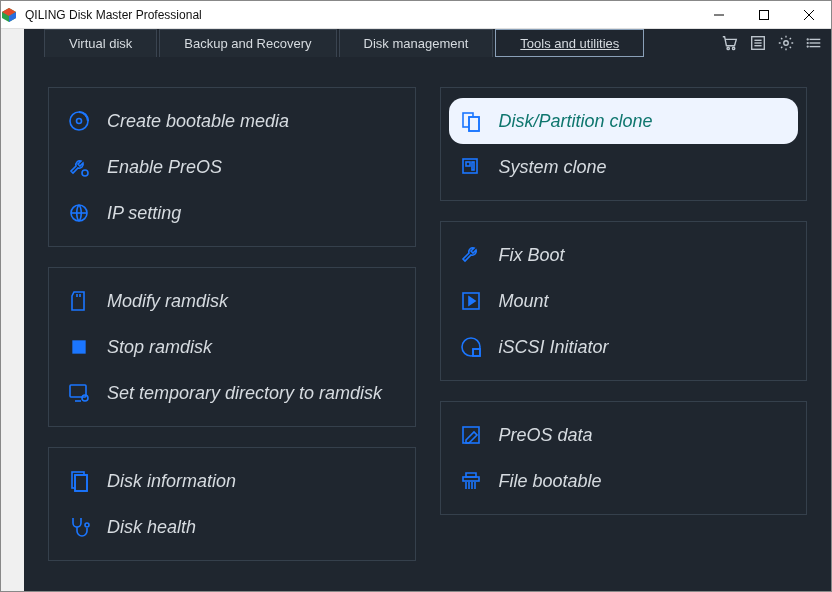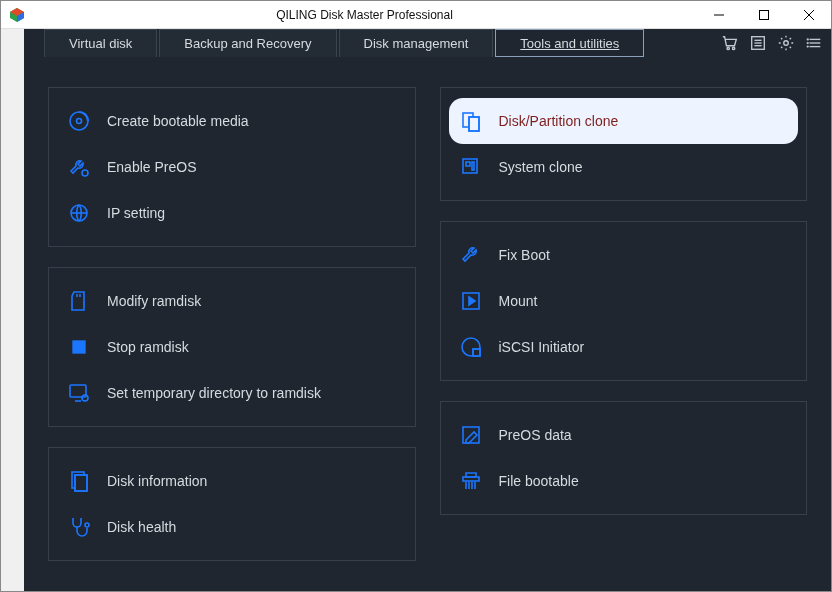--- a/index.html
+++ b/index.html
@@ -16,23 +16,22 @@
   border: 1px solid #888;
   display: flex;
   flex-direction: column;
   background: #f0f0f0;
 }
 .titlebar {
   height: 30px;
   background: #fff;
   display: flex;
   align-items: center;
-  padding-left: 8px;
+  padding-left: 0;
   border-bottom: 1px solid #e0e0e0;
-  text-align: center;
 }
 .titlebar .logo {
   width: 16px; height: 16px;
   margin-right: 8px;
   display: inline-flex;
 }
 .titlebar .title {
   font-size: 12px;
   color: #111;
   flex: 1;
@@ -110,33 +109,34 @@
   padding: 10px 8px;
 }
 .item {
   display: flex;
   align-items: center;
   height: 46px;
   padding: 0 10px;
   cursor: pointer;
   gap: 16px;
   color: #d6dbe0;
-  font-size: 14px;
+  font-size: 18px;
+  font-style: italic;
 }
 .item .ico {
   width: 24px; height: 24px;
   color: #1b76ff;
   display: flex;
   align-items: center;
   justify-content: center;
 }
 .item .ico.fill { color: #1b76ff; }
 .item.selected {
   background: #eef4ff;
-  color: #7f1d1d;
+  color: #0f766e;
   border-radius: 14px;
 }
 .item.selected .ico { color: #1b76ff; }
 </style>
 </head>
 <body>
 
 <div class="window">
   <div class="titlebar">
     <span class="logo">

